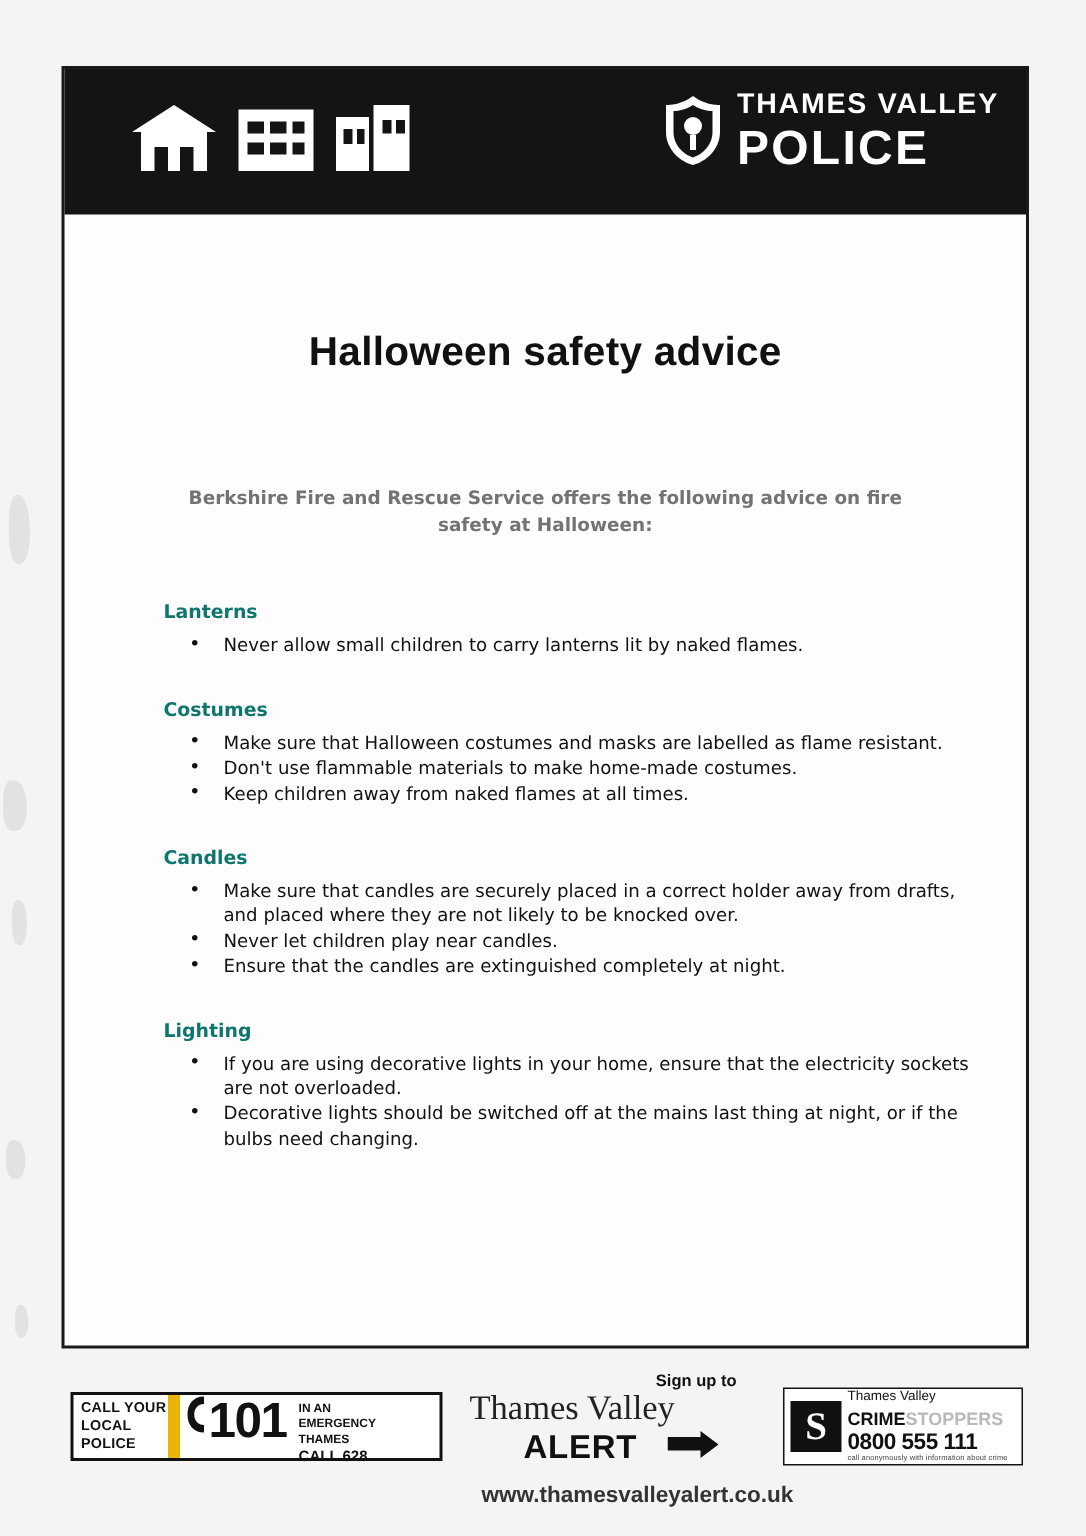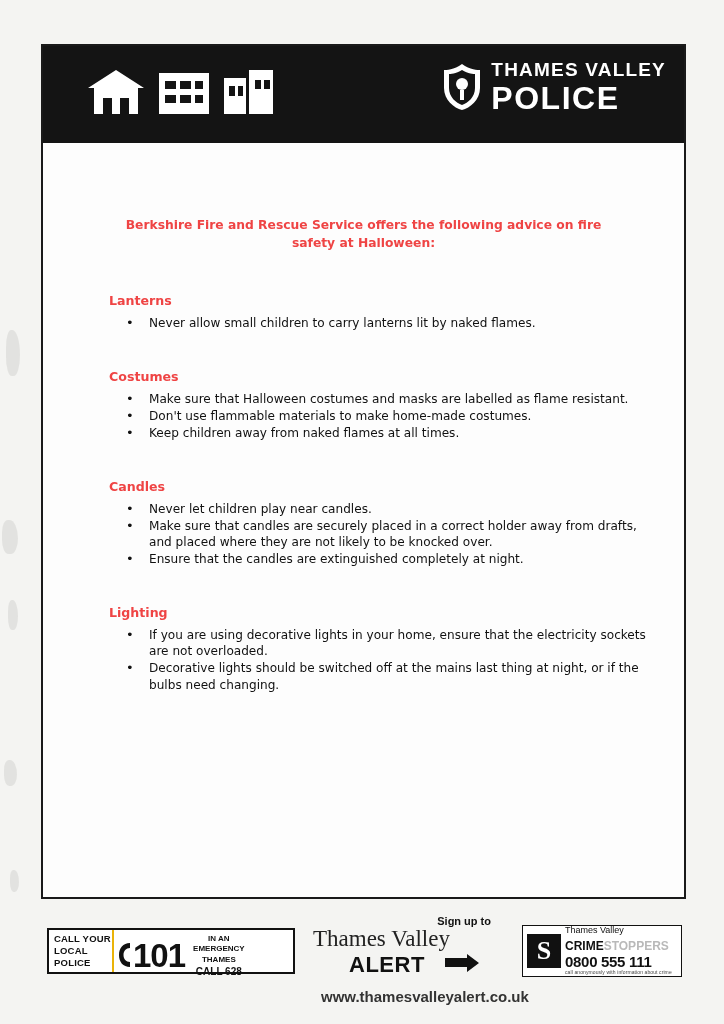--- a/index.html
+++ b/index.html
@@ -117,32 +117,32 @@
     color: #111;
     letter-spacing: .2px;
   }
   .intro {
     margin: 74px 28px 0 28px;
     text-align: center;
     font-family: "DejaVu Sans", sans-serif;
     font-weight: bold;
     font-size: 12.3px;
     line-height: 1.45;
-    color: #ef4444;
+    color: #737373;
   }
   .section {
-    margin-top: 38px;
+    margin-top: 27px;
     padding-left: 32px;
   }
   .section h2 {
     font-family: "DejaVu Sans", sans-serif;
     font-size: 12.6px;
     font-weight: bold;
     margin: 0 0 7px 0;
-    color: #ef4444;
+    color: #0f766e;
   }
   .section ul {
     list-style: none;
     margin: 0;
     padding: 0 0 0 17px;
   }
   .section li {
     position: relative;
     font-family: "DejaVu Sans", sans-serif;
     font-size: 12.1px;
@@ -186,40 +186,39 @@
     padding: 3px 0 0 5px;
     font-family: "Liberation Sans", sans-serif;
     font-size: 9.5px;
     font-weight: bold;
     line-height: 1.25;
     color: #111;
     letter-spacing: .2px;
   }
   .f101 .c2 {
     display: flex;
-    align-items: flex-end;
-    border-left: 2px solid #eab308;
+    align-items: flex-start;
+    border-left: 8px solid #eab308;
     padding: 0 4px 0 3px;
   }
   .f101 .num {
     font-family: "Liberation Sans", sans-serif;
     font-weight: bold;
     font-size: 33px;
     line-height: 1;
     color: #111;
     letter-spacing: -1px;
   }
   .f101 .c3 {
     padding: 4px 0 0 4px;
     font-family: "Liberation Sans", sans-serif;
     font-size: 8px;
     font-weight: bold;
     line-height: 1.3;
     color: #111;
-    text-align: center;
   }
   .f101 .c3 .big999 { font-size: 10px; }
 
   
   .alert {
     position: absolute;
     left: 311px;
     top: 10px;
     width: 180px;
     text-align: left;
@@ -380,20 +379,21 @@
       </div>
 
       <svg class="wave" viewBox="0 0 645 46" preserveAspectRatio="none">
         <path d="M0,20 C120,2 240,40 380,22 C480,9 570,24 645,14 L645,46 L0,46 Z" fill="#ffffff"></path>
         <path d="M0,30 C120,12 240,50 380,32 C480,19 570,34 645,24 L645,46 L0,46 Z" fill="#141414"></path>
       </svg>
     </div>
 
     <div class="content">
 
+      <h1 class="title">Halloween safety advice</h1>
 
       <p class="intro">Berkshire Fire and Rescue Service offers the following advice on fire safety at Halloween:</p>
 
       <div class="section sec-lanterns">
         <h2>Lanterns</h2>
         <ul>
           <li>Never allow small children to carry lanterns lit by naked flames.</li>
         </ul>
       </div>
 
@@ -402,22 +402,22 @@
         <ul>
           <li>Make sure that Halloween costumes and masks are labelled as flame resistant.</li>
           <li>Don't use flammable materials to make home-made costumes.</li>
           <li>Keep children away from naked flames at all times.</li>
         </ul>
       </div>
 
       <div class="section">
         <h2>Candles</h2>
         <ul>
+          <li>Make sure that candles are securely placed in a correct holder away from drafts, and placed where they are not likely to be knocked over.</li>
           <li>Never let children play near candles.</li>
-          <li>Make sure that candles are securely placed in a correct holder away from drafts, and placed where they are not likely to be knocked over.</li>
           <li>Ensure that the candles are extinguished completely at night.</li>
         </ul>
       </div>
 
       <div class="section">
         <h2>Lighting</h2>
         <ul>
           <li>If you are using decorative lights in your home, ensure that the electricity sockets are not overloaded.</li>
           <li>Decorative lights should be switched off at the mains last thing at night, or if the bulbs need changing.</li>
         </ul>

